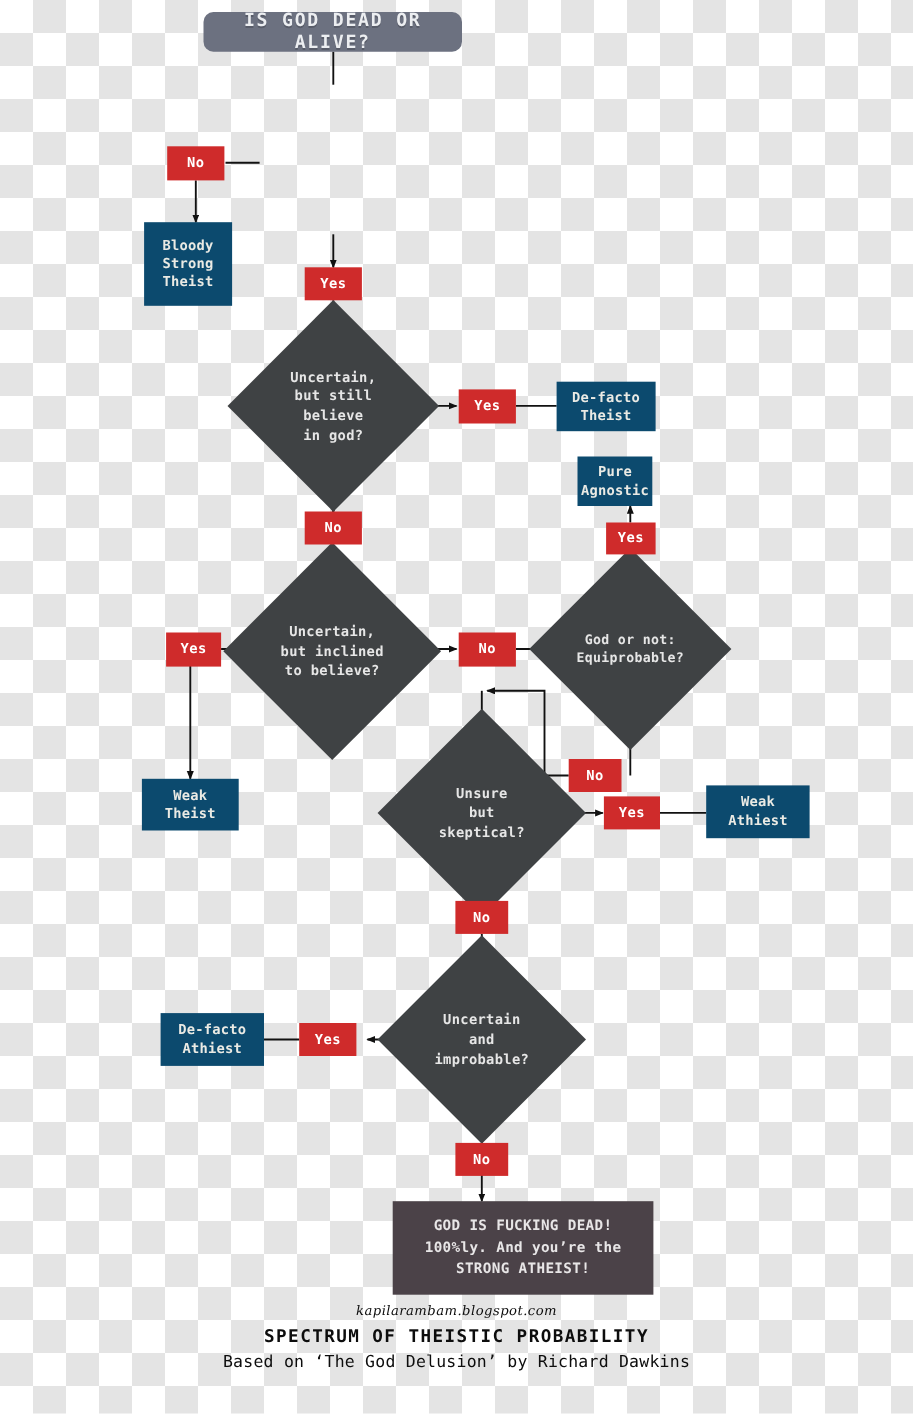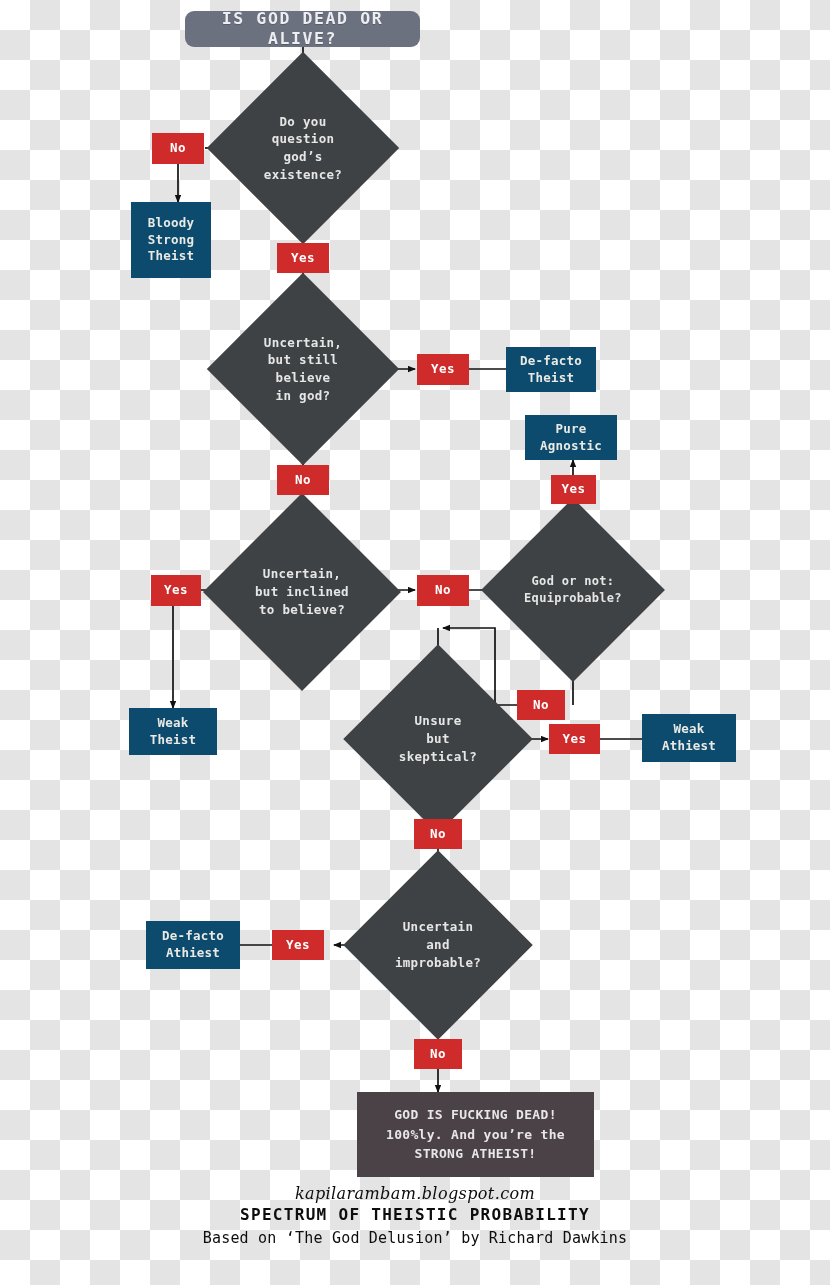--- a/index.html
+++ b/index.html
@@ -130,21 +130,21 @@
     letter-spacing: 1.3px;
   }
   .caption-sub {
     top: 1229px;
     font-size: 15px;
     font-weight: normal;
     letter-spacing: 0.2px;
   }
   .caption-url {
     top: 1184px;
-    font-size: 16px;
+    font-size: 12px;
     font-family: "DejaVu Serif", "Liberation Serif", serif;
     font-style: italic;
     letter-spacing: 0.4px;
   }
 </style>
 </head>
 <body>
 
 <div id="canvas">
 
@@ -208,27 +208,20 @@
       <path d="M272,945 L235,945"></path>
 
       <path d="M438,1022 L438,1040"></path>
 
       <path d="M438,1068 L438,1092" marker-end="url(#arrow)"></path>
     </g>
   </svg>
 
   <div class="node title-box" style="left:185px; top:11px; width:235px; height:36px;text-align:center;">IS GOD DEAD OR ALIVE?</div>
 
-  <div class="diamond-wrap" style="left:235px; top:80px; width:136px; height:136px;">
-    <div class="diamond-shape"></div>
-    <div class="diamond-label">Do you
-question
-god’s
-existence?</div>
-  </div>
 
   <div class="diamond-wrap" style="left:235px; top:301px; width:136px; height:136px;">
     <div class="diamond-shape"></div>
     <div class="diamond-label">Uncertain,
 but still
 believe
 in god?</div>
   </div>
 
   <div class="diamond-wrap" style="left:232px; top:522px; width:140px; height:140px;">
@@ -258,21 +251,21 @@
 improbable?</div>
   </div>
 
   <div class="node term-box" style="left:131px; top:202px; width:80px; height:76px;">Bloody
 Strong
 Theist</div>
 
   <div class="node term-box" style="left:506px; top:347px; width:90px; height:45px;">De-facto
 Theist</div>
 
-  <div class="node term-box" style="left:525px; top:415px; width:92px; height:45px;">Pure
+  <div class="node term-box" style="left:525px; top:415px; width:68px; height:45px;">Pure
 Agnostic</div>
 
   <div class="node term-box" style="left:129px; top:708px; width:88px; height:47px;">Weak
 Theist</div>
 
   <div class="node term-box" style="left:642px; top:714px; width:94px; height:48px;">Weak
 Athiest</div>
 
   <div class="node term-box" style="left:146px; top:921px; width:94px; height:48px;">De-facto
 Athiest</div>

